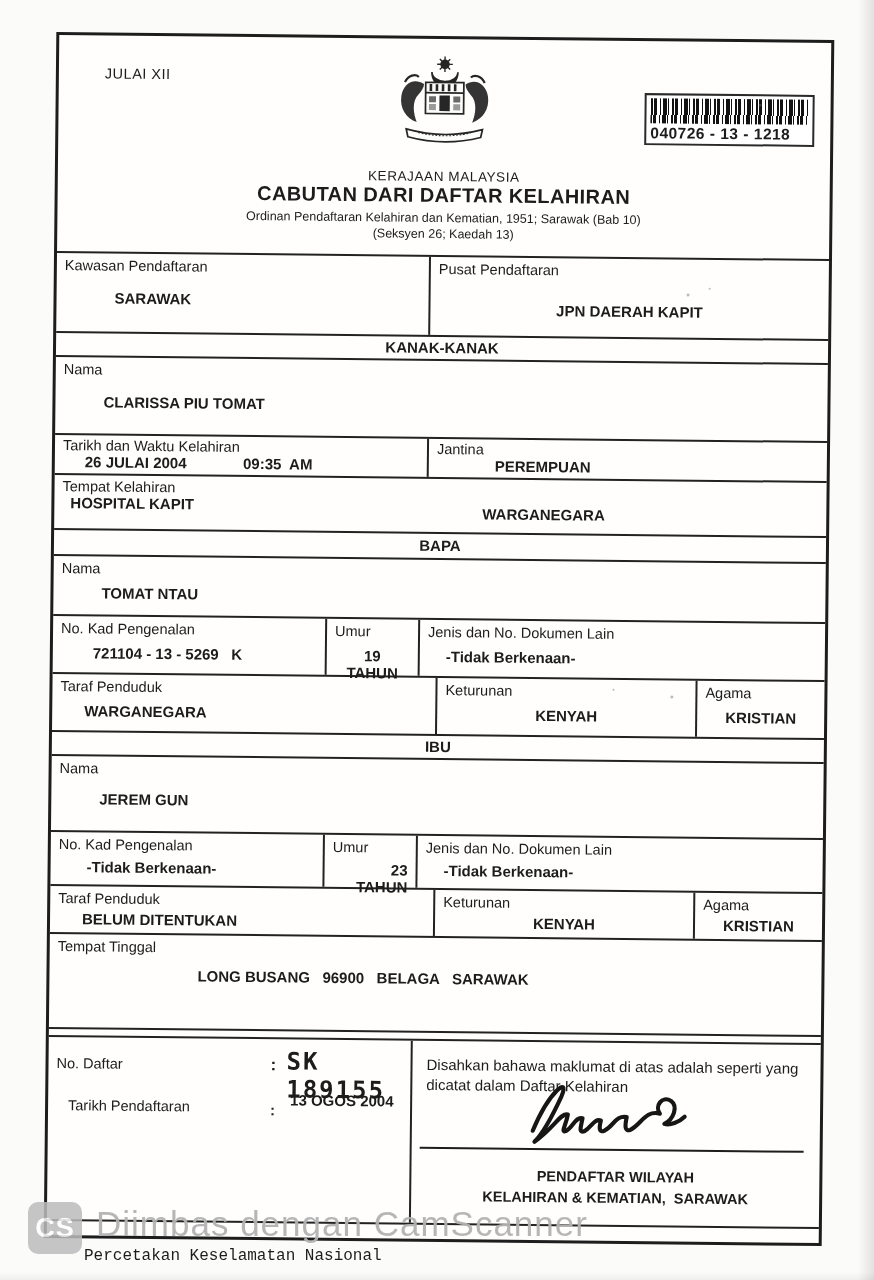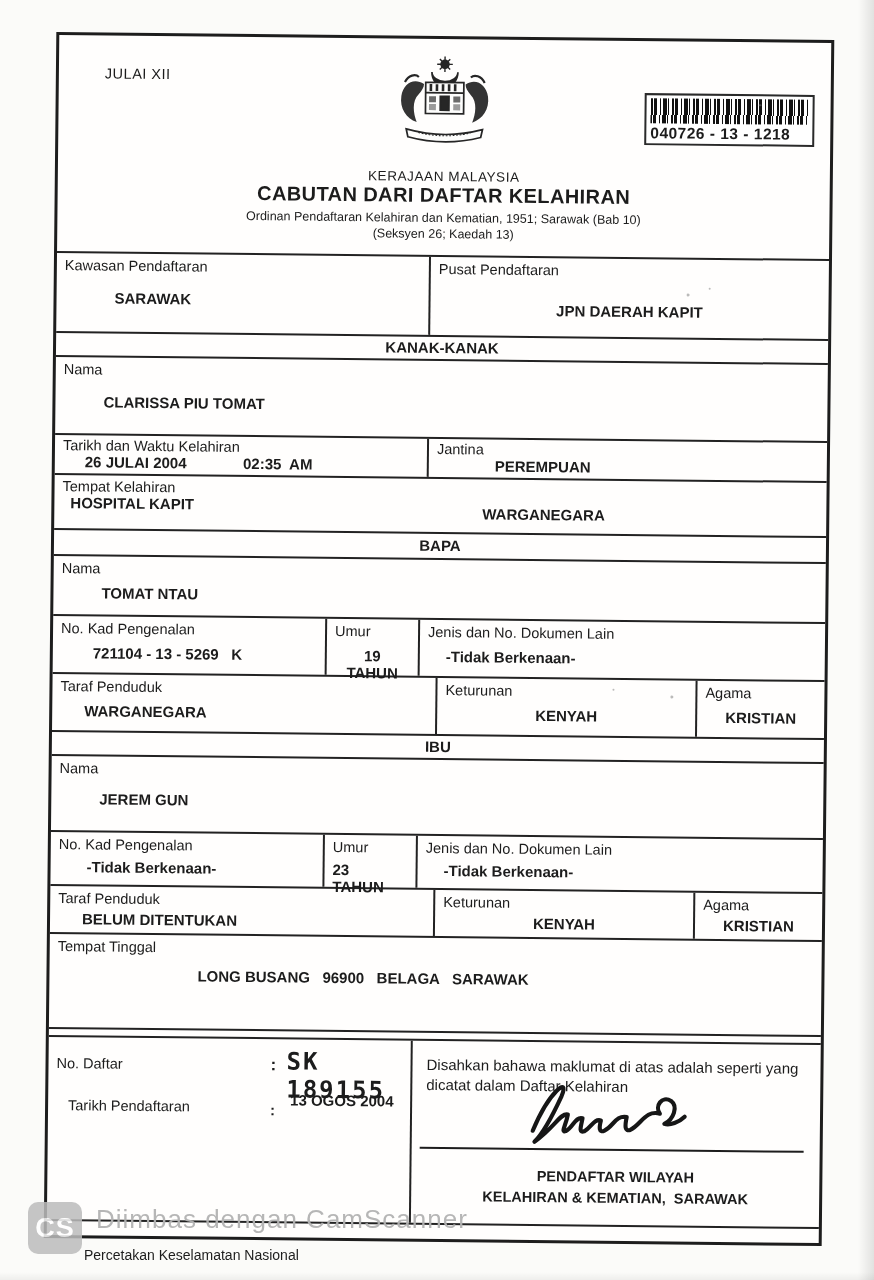--- a/index.html
+++ b/index.html
@@ -41,27 +41,27 @@
     box-sizing:border-box;border-top:var(--bd);border-bottom:var(--bd);display:flex;}
   .fb-left{width:372px;position:relative;border-right:var(--bd);box-sizing:border-box;}
   .fb-right{flex:1;position:relative;box-sizing:border-box;padding:14px 14px 0;}
   .cert{font-size:15px;line-height:20px;width:380px;}
   .sig-svg{position:absolute;left:88px;top:28px;}
   .sig-rule{position:absolute;left:8px;right:16px;top:106px;border-top:2.5px solid #1d1d1d;}
   .signatory{position:absolute;left:0;top:124px;width:100%;text-align:center;
     font-weight:bold;font-size:14.5px;line-height:21px;}
   .mono-stamp{font-family:"DejaVu Sans Mono", monospace;font-size:24px;
     font-weight:bold;letter-spacing:2px;}
-  .printer-note{position:absolute;left:84px;top:1247px;font-size:14px;color:#1d1d1d;}
+  .printer-note{position:absolute;left:84px;top:1247px;font-size:16px;color:#1d1d1d;font-family:Liberation Mono, monospace;}
   
   .cs-badge{position:absolute;left:28px;top:1202px;width:54px;height:52px;
     background:#bcbcbc;border-radius:10px;opacity:.85;display:flex;
     align-items:center;justify-content:center;color:#fff;
     font-size:27px;font-weight:bold;letter-spacing:1px;}
-  .wm-text{position:absolute;left:96px;top:1204px;font-size:26px;color:#b3b3b3;
+  .wm-text{position:absolute;left:96px;top:1204px;font-size:35px;color:#b3b3b3;
     letter-spacing:1px;opacity:.95;}
   .speck{position:absolute;background:#777;border-radius:50%;opacity:.5;}
 </style>
 </head>
 <body>
 
 <div class="paper">
 
   <div class="form-code v">JULAI XII</div>
 
@@ -133,21 +133,21 @@
         <div class="lab v">Nama</div>
         <div class="val v" style="margin:16px 0 0 40px;">CLARISSA PIU TOMAT</div>
       </div>
     </div>
 
     <div class="row" style="height:40px;">
       <div class="cell" style="width:372px;padding-top:2px;">
         <div class="lab v">Tarikh dan Waktu Kelahiran</div>
         <div style="margin:0 0 0 22px;">
           <span class="val v">26 JULAI 2004</span>
-          <span class="val v" style="margin-left:52px;">02:35  AM</span>
+          <span class="val v" style="margin-left:52px;">09:35  AM</span>
         </div>
       </div>
       <div class="cell bl" style="flex:1;padding-top:2px;">
         <div class="lab v">Jantina</div>
         <div class="val v" style="margin-left:58px;">PEREMPUAN</div>
       </div>
     </div>
 
     <div class="row" style="height:55px;">
       <div class="cell" style="flex:1;padding-top:3px;">
@@ -205,21 +205,21 @@
       </div>
     </div>
 
     <div class="row" style="height:54px;">
       <div class="cell" style="width:272px;">
         <div class="lab v">No. Kad Pengenalan</div>
         <div class="val v" style="margin:6px 0 0 28px;">-Tidak Berkenaan-</div>
       </div>
       <div class="cell bl" style="width:93px;">
         <div class="lab v">Umur</div>
-        <div class="val v" style="margin-top:6px;text-align:left;">23  TAHUN</div>
+        <div class="val v" style="margin-top:6px;text-align:right;">23  TAHUN</div>
       </div>
       <div class="cell bl" style="flex:1;">
         <div class="lab v">Jenis dan No. Dokumen Lain</div>
         <div class="val v" style="margin:6px 0 0 18px;">-Tidak Berkenaan-</div>
       </div>
     </div>
 
     <div class="row" style="height:48px;">
       <div class="cell" style="width:383px;">
         <div class="lab v">Taraf Penduduk</div>

